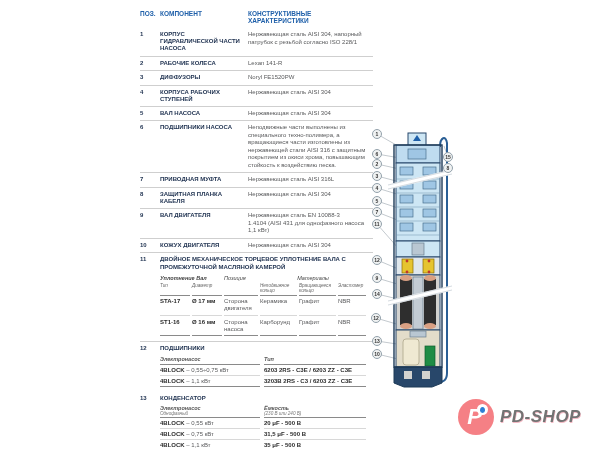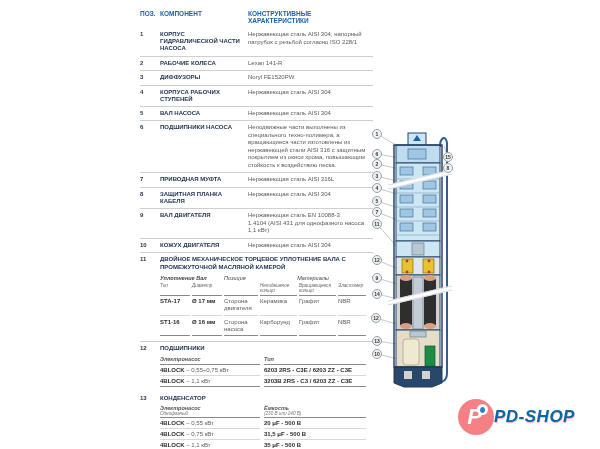--- a/index.html
+++ b/index.html
@@ -44,21 +44,21 @@
            font-size:5px;font-weight:bold;color:#333;z-index:3;}
 
   
   .logo{position:absolute;left:458px;top:399px;display:flex;align-items:center;}
   .logo-circle{position:relative;width:36px;height:36px;border-radius:50%;background:#f58085;
                display:flex;align-items:center;justify-content:center;}
   .logo-p{color:#fff;font-weight:bold;font-style:italic;font-size:22px;line-height:1;margin-left:-3px;}
   .droplet{position:absolute;right:6px;top:5px;width:11px;height:11px;border-radius:50%;background:#fff;
            display:flex;align-items:center;justify-content:center;}
   .droplet-inner{width:5px;height:6px;background:#2e7fd4;border-radius:50% 50% 50% 50%/60% 60% 40% 40%;}
-  .logo-text{font-weight:bold;font-style:italic;font-size:17px;color:#0369a1;letter-spacing:0.5px;
+  .logo-text{font-weight:bold;font-style:italic;font-size:17px;color:#737373;letter-spacing:0.5px;margin-left:6px;
              text-shadow:0.5px 0.5px 0 #f3b9c4;}
 </style>
 </head>
 <body>
 
 <div class="page">
 
   <div class="spec">
 
     <div class="thead">

